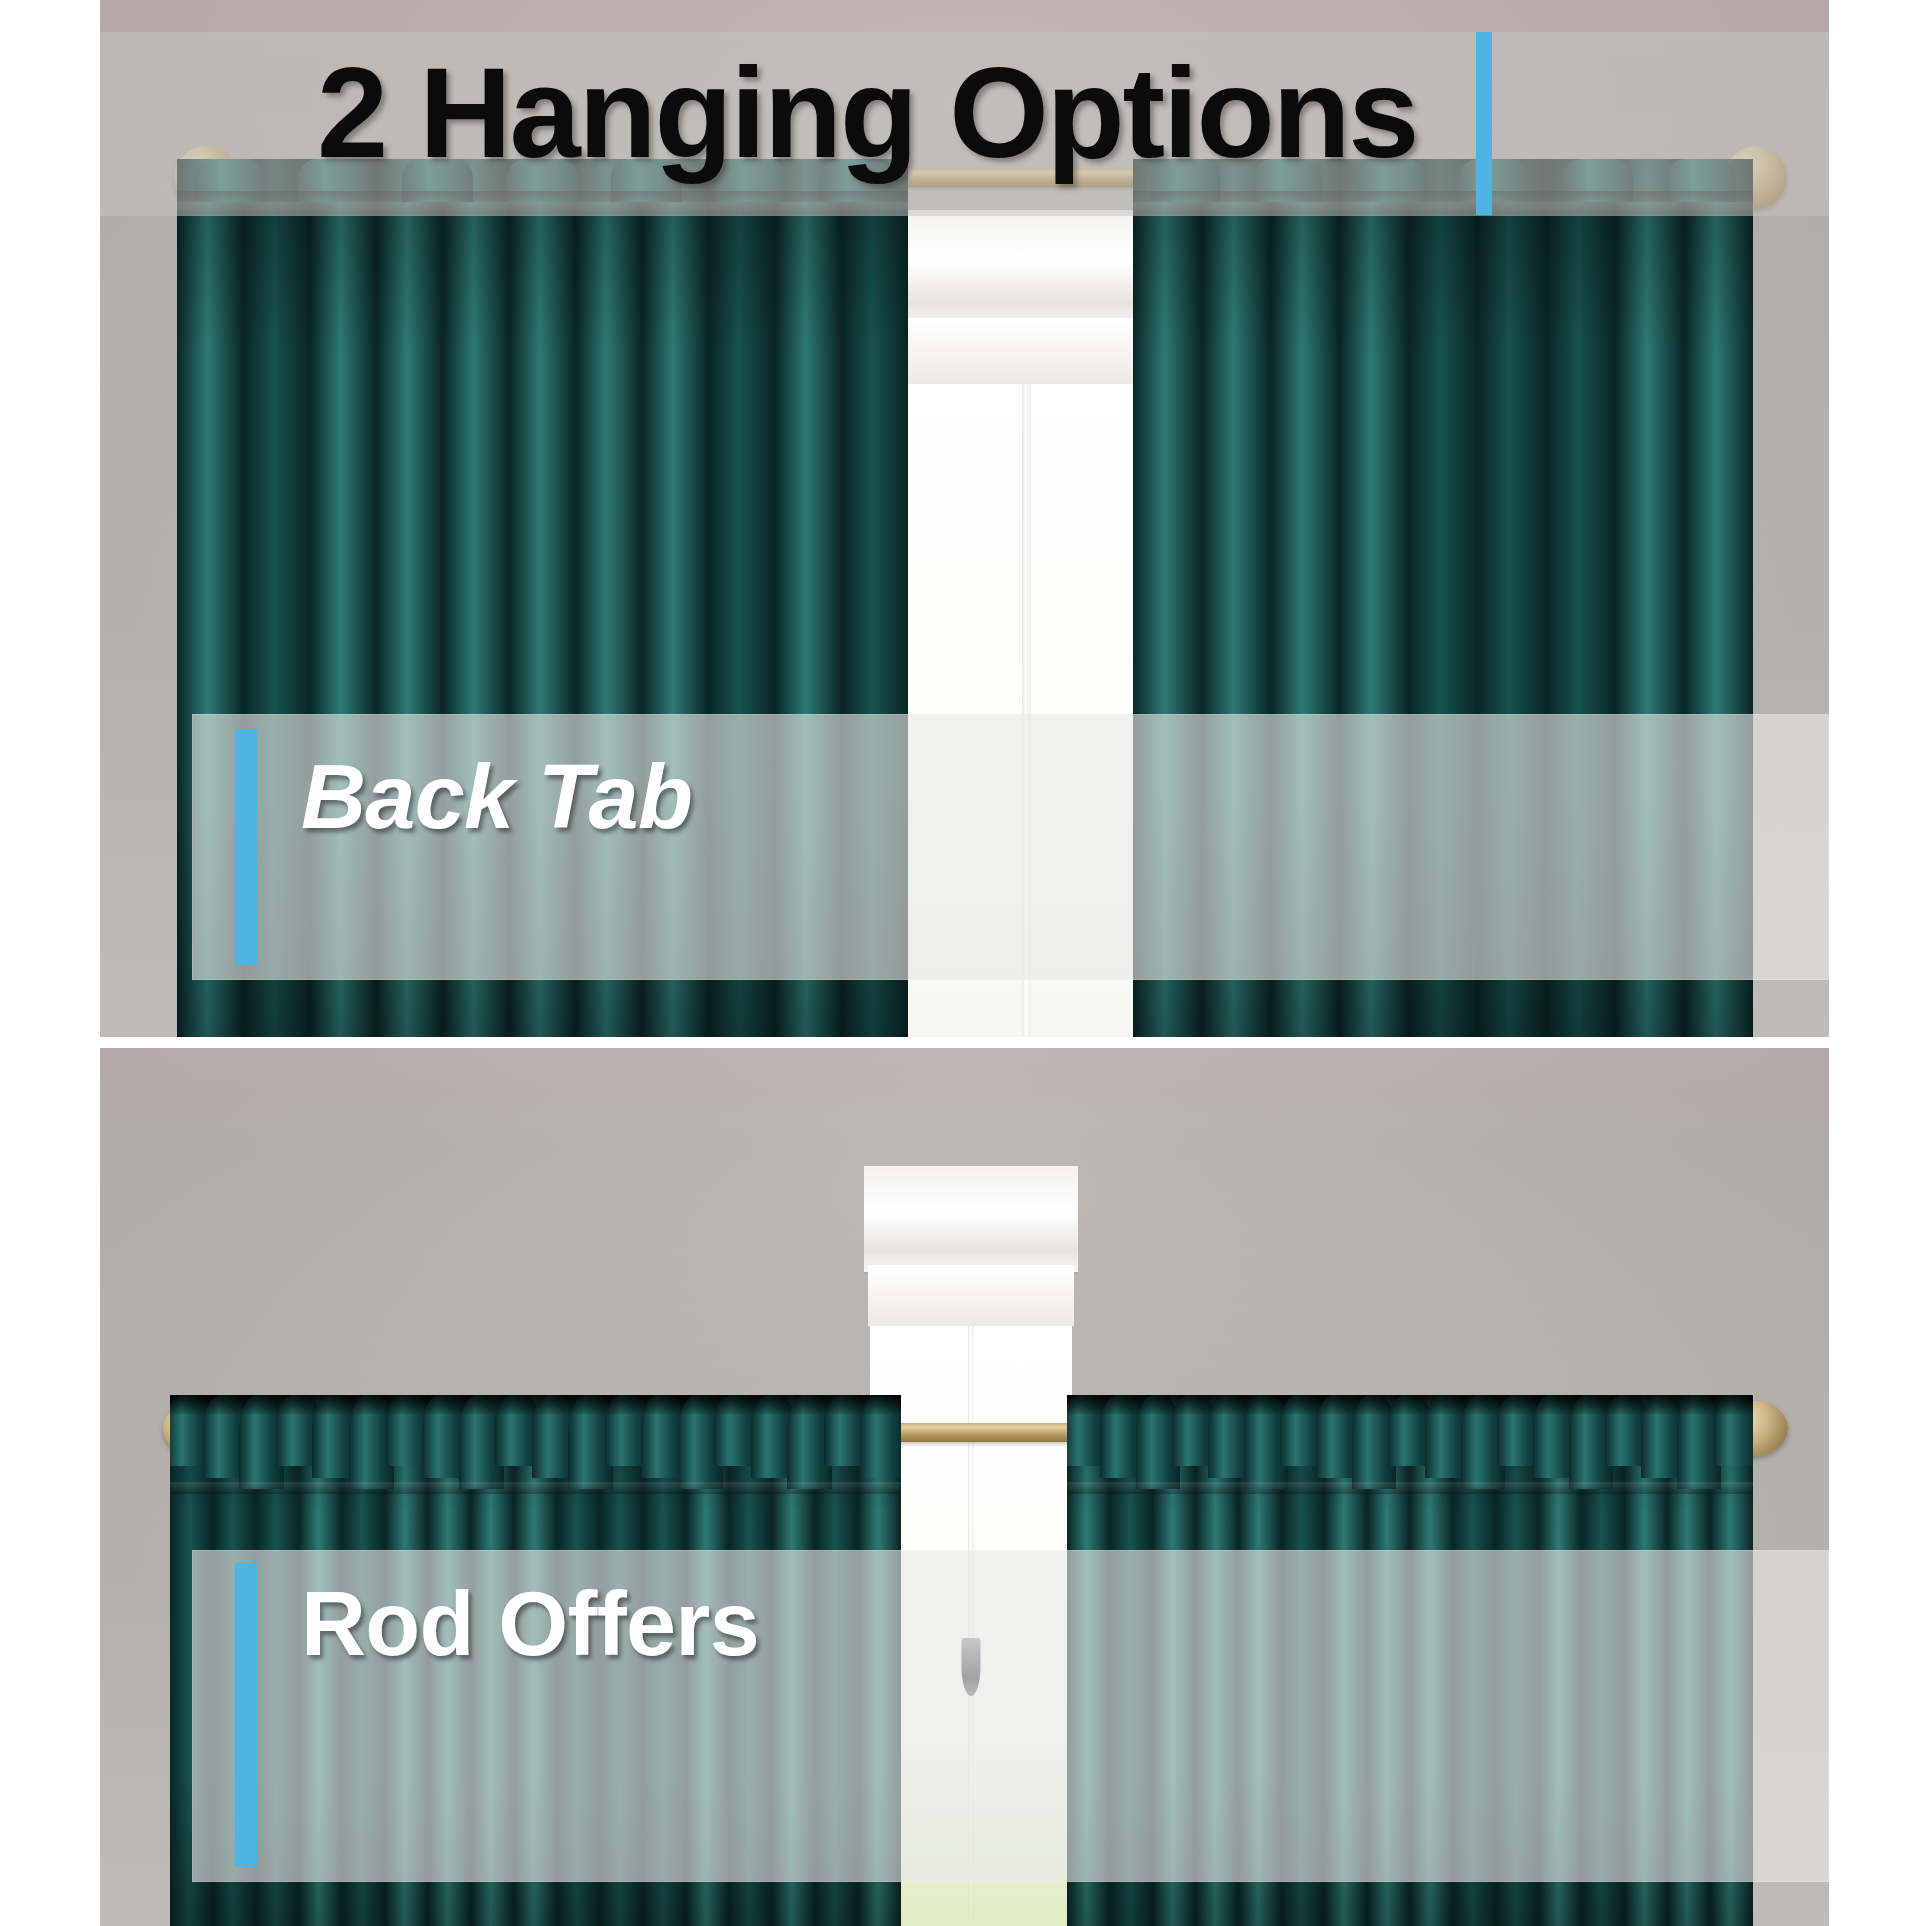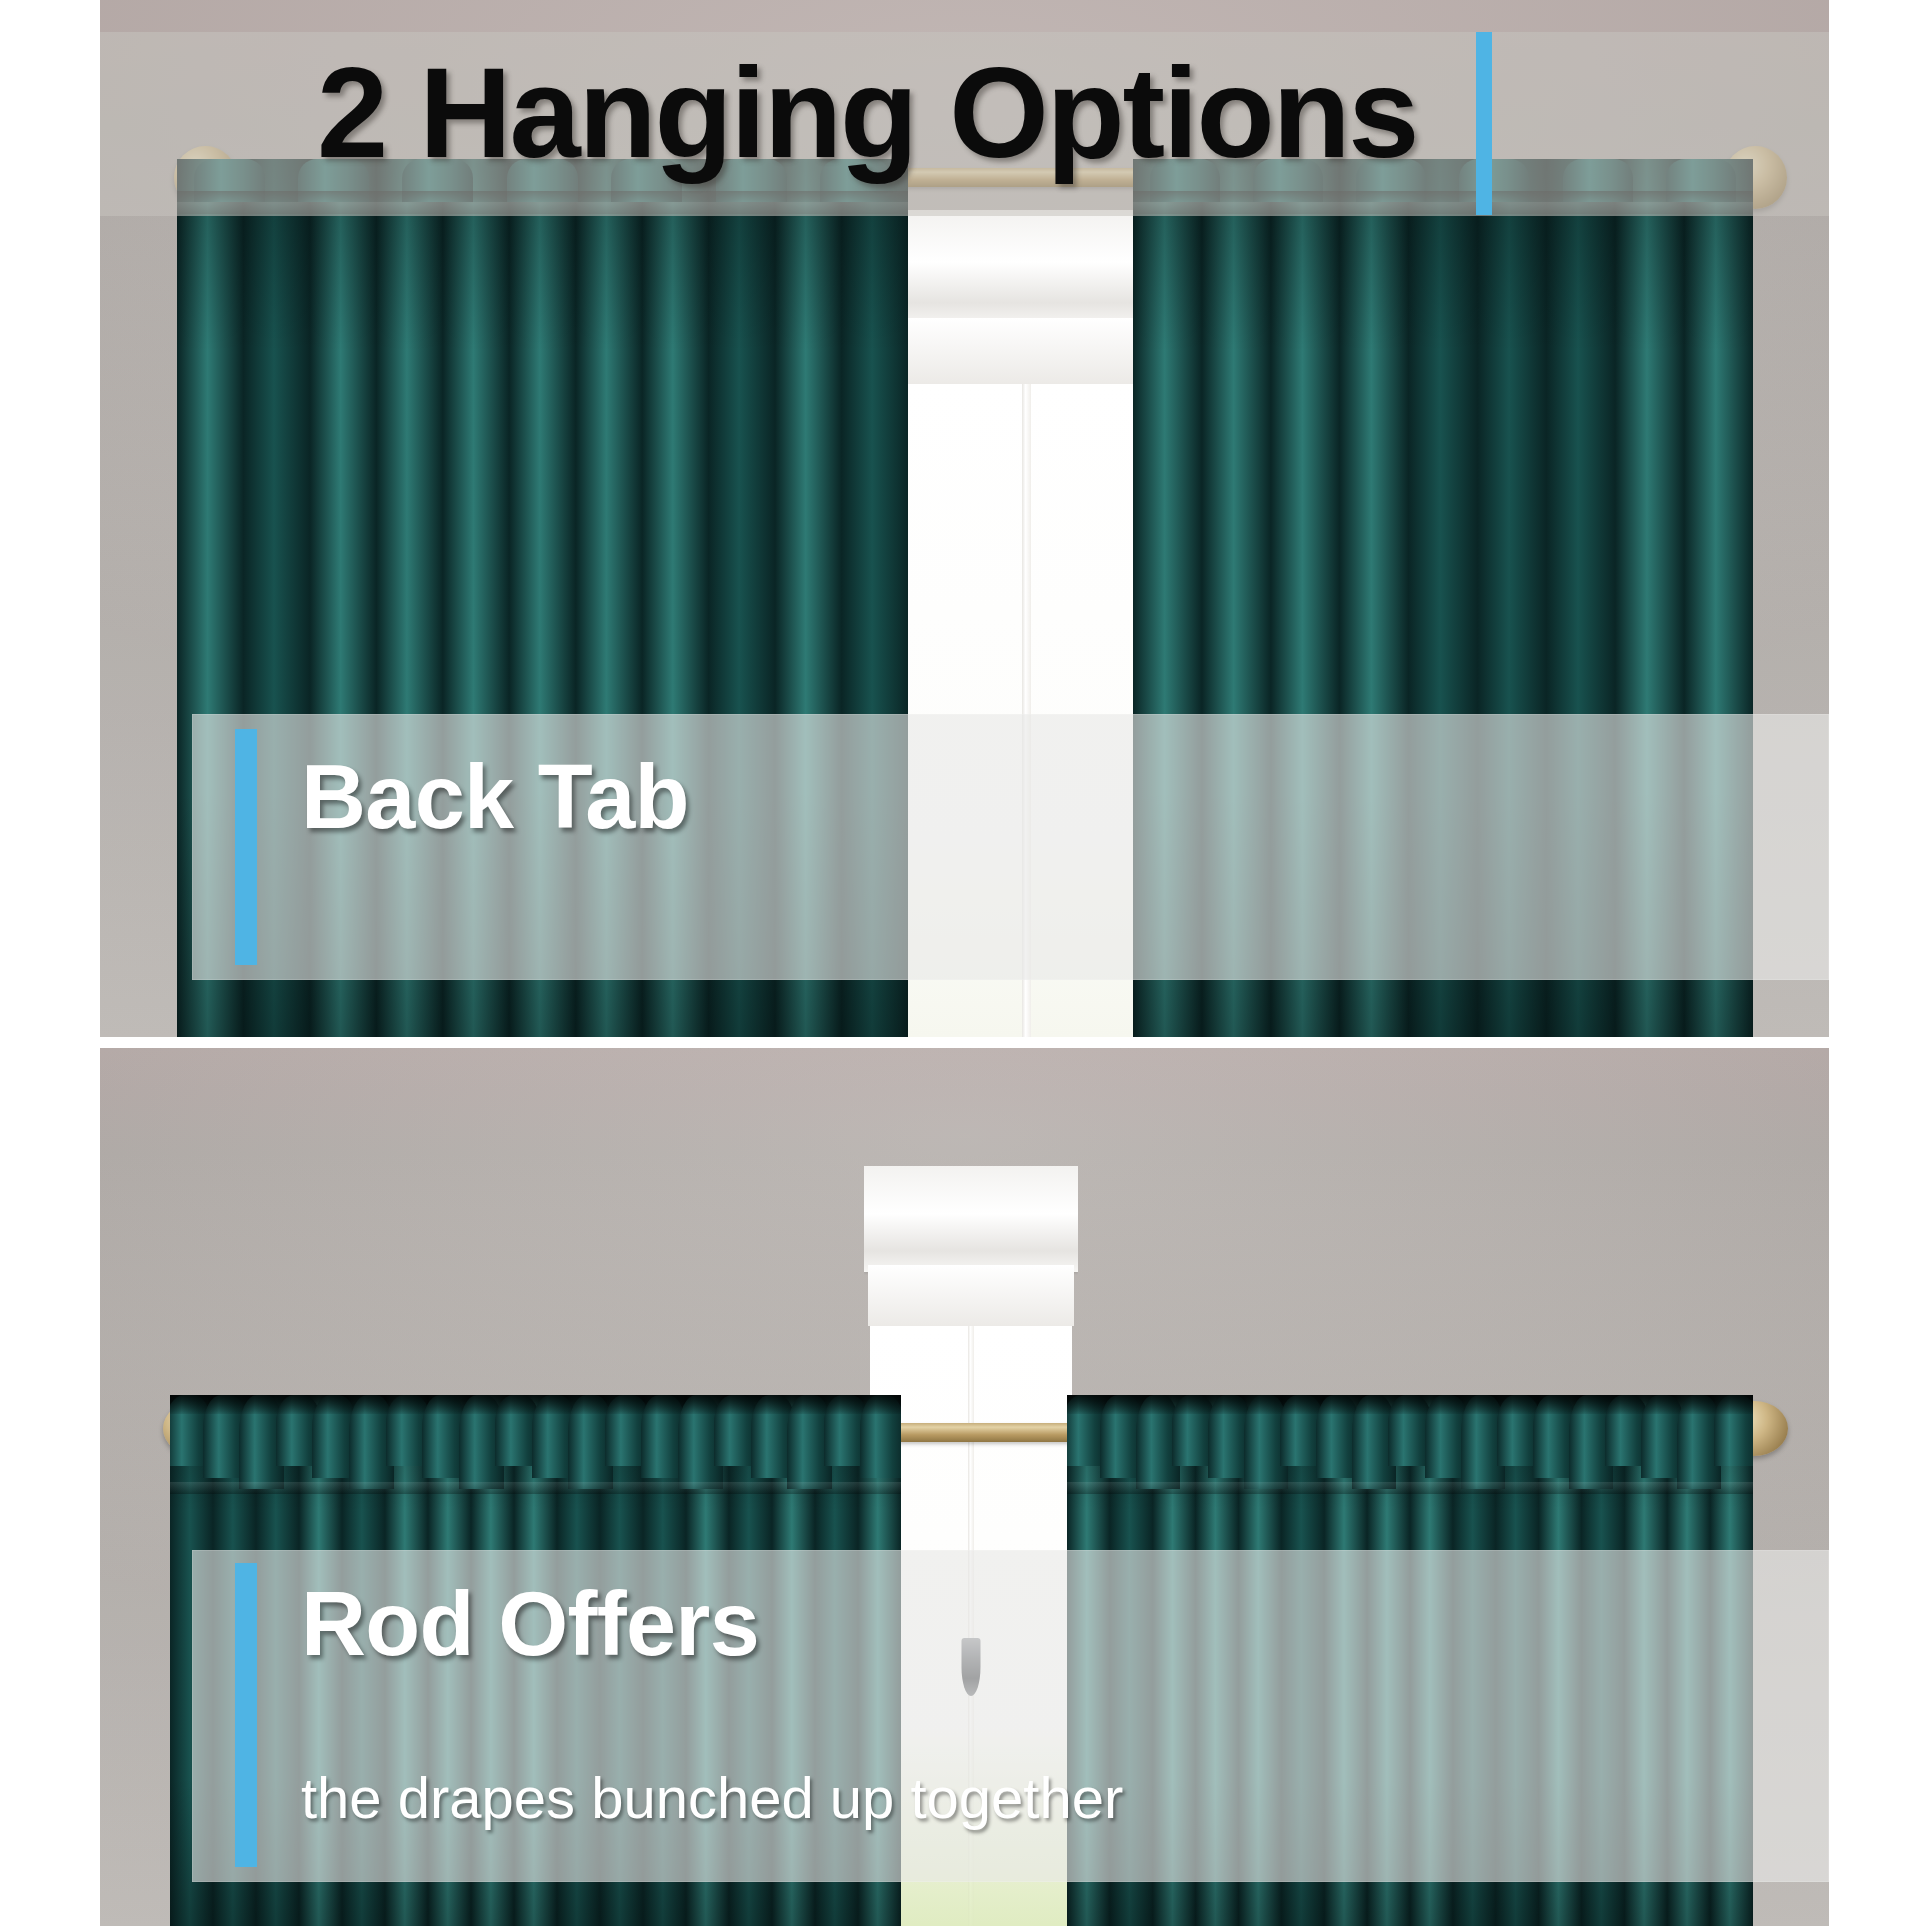--- a/index.html
+++ b/index.html
@@ -236,25 +236,24 @@
       <div class="headerband" style="top:87px;"></div>
     </div>
   </div>
 
   <div id="header-band"></div>
   <div id="header-title">2 Hanging Options</div>
   <div id="header-accent"></div>
 
   <div class="band" style="left:192px;top:714px;width:1637px;height:266px;"></div>
   <div class="band-accent" style="left:235px;top:729px;height:236px;"></div>
-  <div class="band-title" style="left:301px;top:751px;font-size:90px;line-height:93px;">Back Tab</div>
+  <div class="band-title" style="left:301px;top:751px;font-size:90px;line-height:93px;font-style:italic;">Back Tab</div>
 
   <div class="band" style="left:192px;top:1550px;width:1637px;height:332px;"></div>
   <div class="band-accent" style="left:235px;top:1563px;height:304px;"></div>
   <div class="band-title" style="left:301px;top:1578px;font-size:90px;line-height:93px;">Rod Offers</div>
-  <div class="band-sub" style="left:301px;top:1765px;font-size:58px;line-height:65px;white-space:nowrap;">the drapes bunched up together</div>
 
   <div class="margin-left"></div>
   <div class="margin-right"></div>
   <div class="gap-strip"></div>
 
 </div>
 
 
 </body></html>

